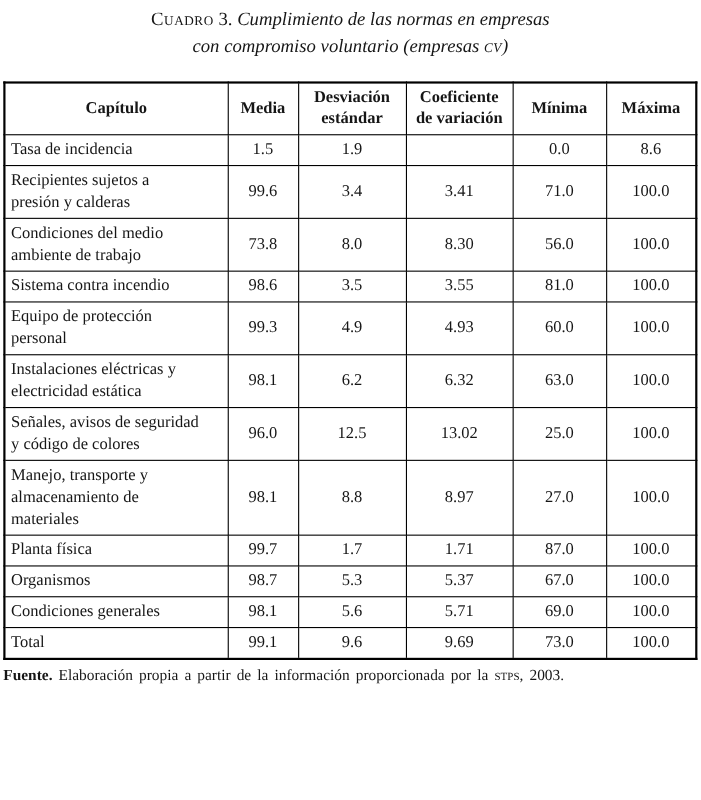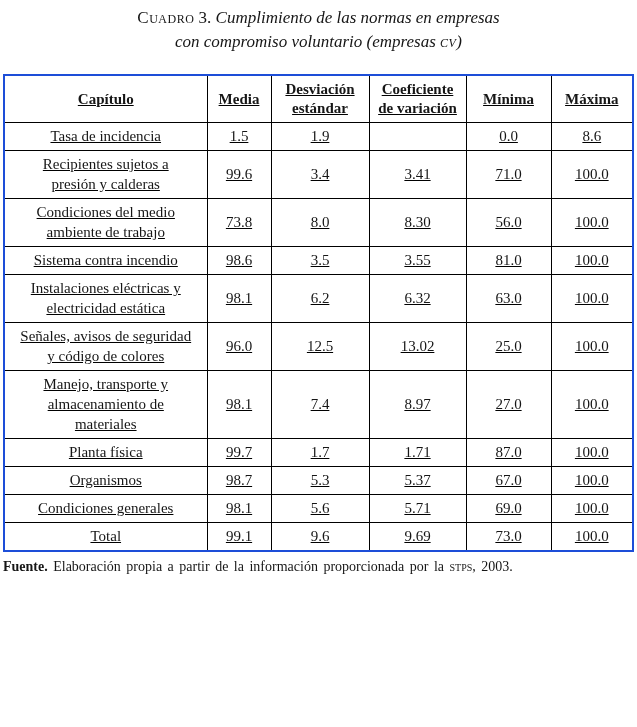--- a/index.html
+++ b/index.html
@@ -32,43 +32,42 @@
   }
   .title em {
     font-style: italic;
   }
   
   table.cuadro {
     border-collapse: collapse;
     table-layout: fixed;
     width: 629px;
     margin: 20px 0 0 3px;
-    border: 2px solid #1d4ed8;
-    text-decoration: underline;
+    border: 2px solid #000000;
   }
   table.cuadro th,
   table.cuadro td {
     border: 1px solid #000;
     vertical-align: middle;
     font-size: 15px;
     color: #161616;
   }
   table.cuadro th {
     font-weight: bold;
     text-align: center;
     line-height: 19px;
     padding: 4px 2px;
     white-space: pre-line;
   }
   table.cuadro td {
     line-height: 20px;
     padding: 3px 5px 4px 5px;
   }
   td.cap {
-    text-align: center;
+    text-align: left;
     white-space: pre-line;
     padding-right: 8px;
   }
   td.num {
     text-align: center;
   }
   
   .source {
     margin: 7px 0 0 3px;
     font-size: 14px;
@@ -145,20 +144,29 @@
         </tr>
         <tr>
           <td class="cap">Sistema contra incendio</td>
           <td class="num">98.6</td>
           <td class="num">3.5</td>
           <td class="num">3.55</td>
           <td class="num">81.0</td>
           <td class="num">100.0</td>
         </tr>
         <tr>
+          <td class="cap">Equipo de protección
+personal</td>
+          <td class="num">99.3</td>
+          <td class="num">4.9</td>
+          <td class="num">4.93</td>
+          <td class="num">60.0</td>
+          <td class="num">100.0</td>
+        </tr>
+        <tr>
           <td class="cap">Instalaciones eléctricas y
 electricidad estática</td>
           <td class="num">98.1</td>
           <td class="num">6.2</td>
           <td class="num">6.32</td>
           <td class="num">63.0</td>
           <td class="num">100.0</td>
         </tr>
         <tr>
           <td class="cap">Señales, avisos de seguridad
@@ -167,21 +175,21 @@
           <td class="num">12.5</td>
           <td class="num">13.02</td>
           <td class="num">25.0</td>
           <td class="num">100.0</td>
         </tr>
         <tr>
           <td class="cap">Manejo, transporte y
 almacenamiento de
 materiales</td>
           <td class="num">98.1</td>
-          <td class="num">7.4</td>
+          <td class="num">8.8</td>
           <td class="num">8.97</td>
           <td class="num">27.0</td>
           <td class="num">100.0</td>
         </tr>
         <tr>
           <td class="cap">Planta física</td>
           <td class="num">99.7</td>
           <td class="num">1.7</td>
           <td class="num">1.71</td>
           <td class="num">87.0</td>

